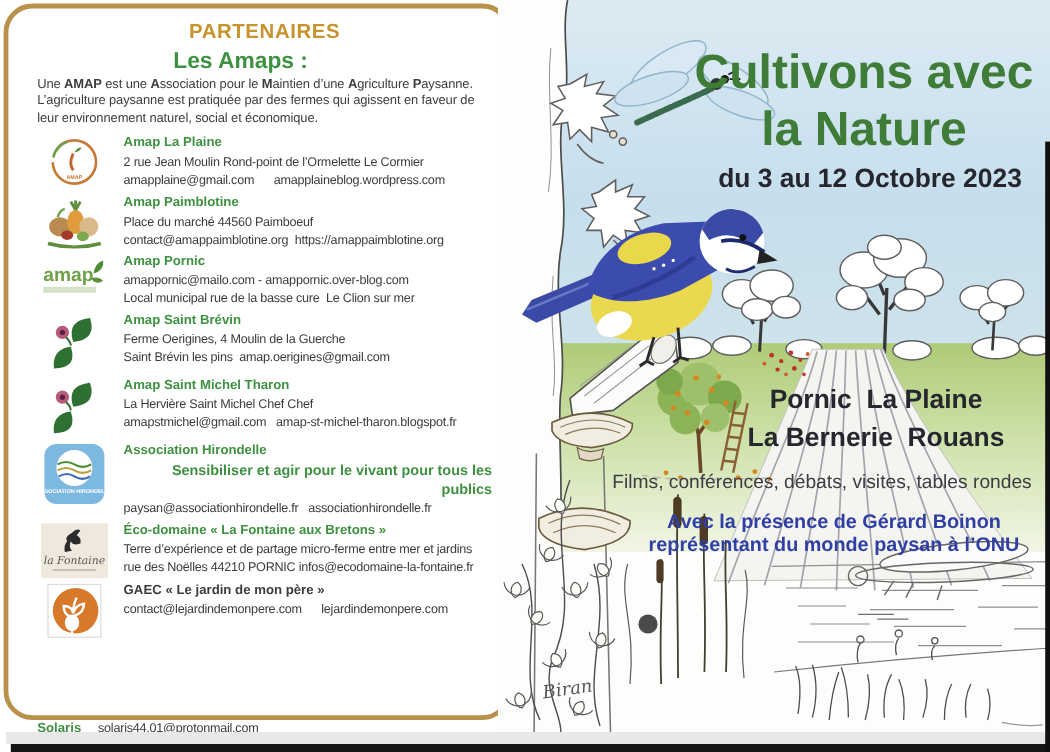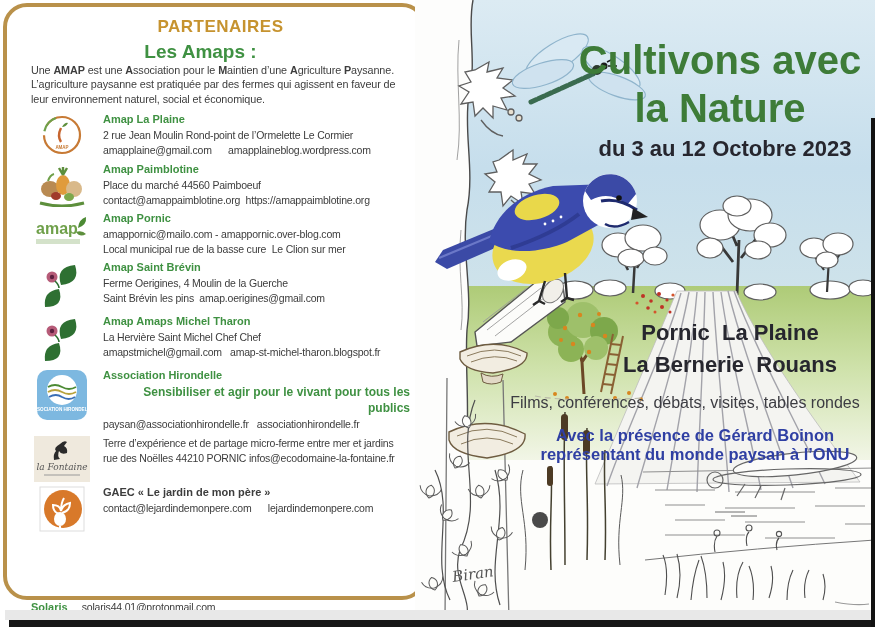--- a/index.html
+++ b/index.html
@@ -142,21 +142,21 @@
     <div class="logo-cell">
       <svg width="42" height="50" viewBox="0 0 42 50">
         <path d="M20 24 Q14 6 34 4 Q40 22 20 24 Z" fill="#2e7032"></path>
         <path d="M18 28 Q2 30 4 46 Q24 46 18 28 Z" fill="#2e7032"></path>
         <circle cx="11" cy="16" r="5.5" fill="#b65b78"></circle>
         <circle cx="11" cy="16" r="2.2" fill="#5e2040"></circle>
         <path d="M14 20 Q18 24 18 27" stroke="#2e7032" stroke-width="1.6" fill="none"></path>
       </svg>
     </div>
     <div class="entry-body">
-      <div class="entry-name">Amap Amaps Michel Tharon</div>
+      <div class="entry-name">Amap Saint Michel Tharon</div>
       <div class="entry-line">La Hervière Saint Michel Chef Chef</div>
       <div class="entry-line">amapstmichel@gmail.com   amap-st-michel-tharon.blogspot.fr</div>
     </div>
   </div>
 
   <div class="entry">
     <div class="logo-cell">
       <svg width="52" height="52" viewBox="0 0 52 52">
         <rect x="1" y="1" width="50" height="50" rx="10" fill="#7db8e0"></rect>
         <circle cx="26" cy="21" r="15" fill="#ffffff"></circle>
@@ -176,20 +176,21 @@
   <div class="entry">
     <div class="logo-cell">
       <svg width="56" height="46" viewBox="0 0 56 46">
         <rect x="0" y="0" width="56" height="46" fill="#efe9dd"></rect>
         <path d="M26 8 q4 -4 7 -2 l-3 4 q4 2 3 7 q-6 2 -8 -2 q-2 5 1 8 l-6 1 q-1 -6 2 -9 q-3 -3 4 -7 Z" fill="#2b2b2b"></path>
         <text x="28" y="34" font-size="9" text-anchor="middle" fill="#555" font-style="italic" font-family="'DejaVu Serif', serif">la Fontaine</text>
         <path d="M10 39 h36" stroke="#999" stroke-width="1"></path>
       </svg>
     </div>
     <div class="entry-body">
+      <div class="entry-name">Éco-domaine « La Fontaine aux Bretons »</div>
       <div class="entry-line">Terre d’expérience et de partage micro-ferme entre mer et jardins</div>
       <div class="entry-line">rue des Noëlles 44210 PORNIC infos@ecodomaine-la-fontaine.fr</div>
     </div>
   </div>
 
   <div class="entry">
     <div class="logo-cell">
       <svg width="46" height="46" viewBox="0 0 46 46">
         <rect x="1" y="1" width="44" height="44" fill="#ffffff" stroke="#ddd"></rect>
         <circle cx="24" cy="23" r="19" fill="#d8792a"></circle>

